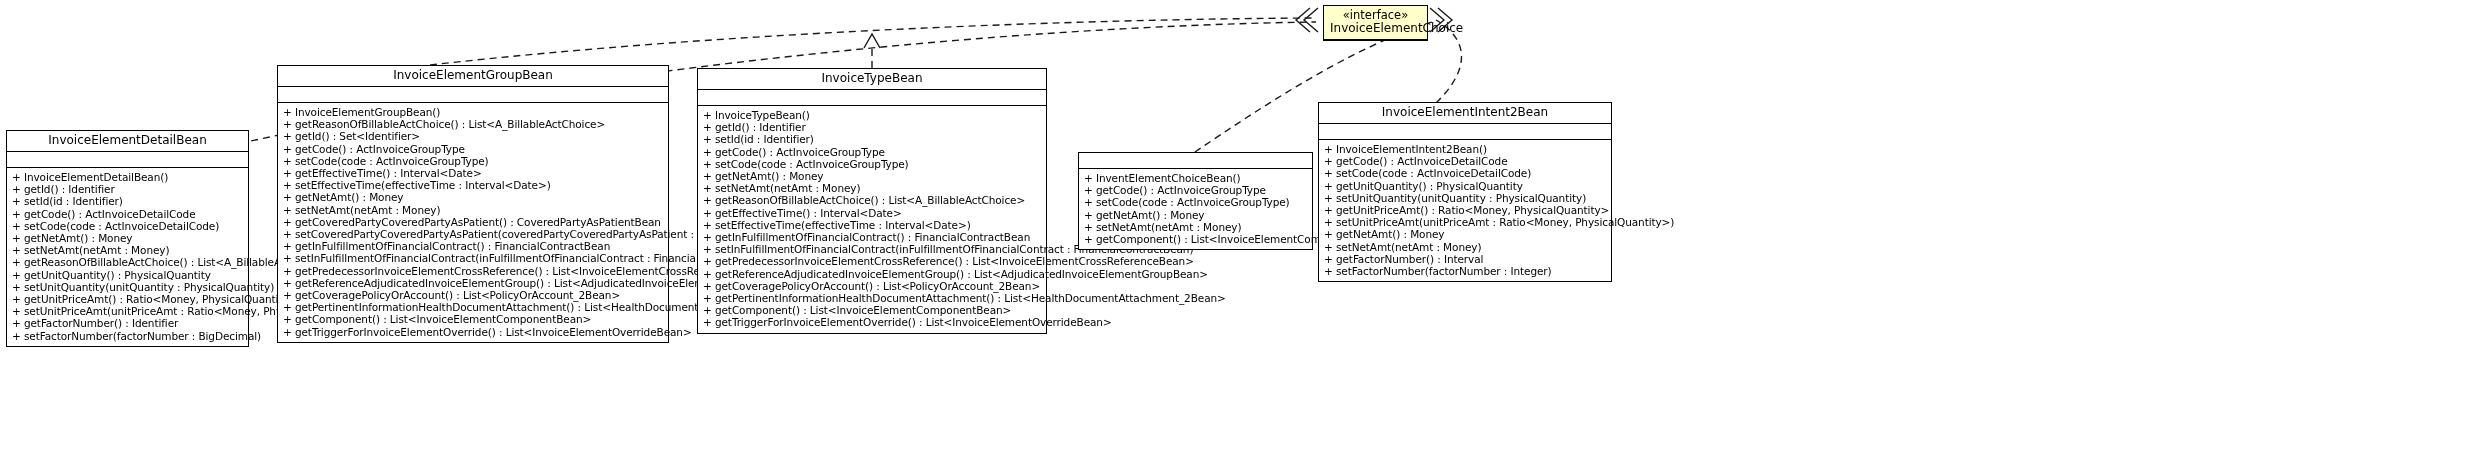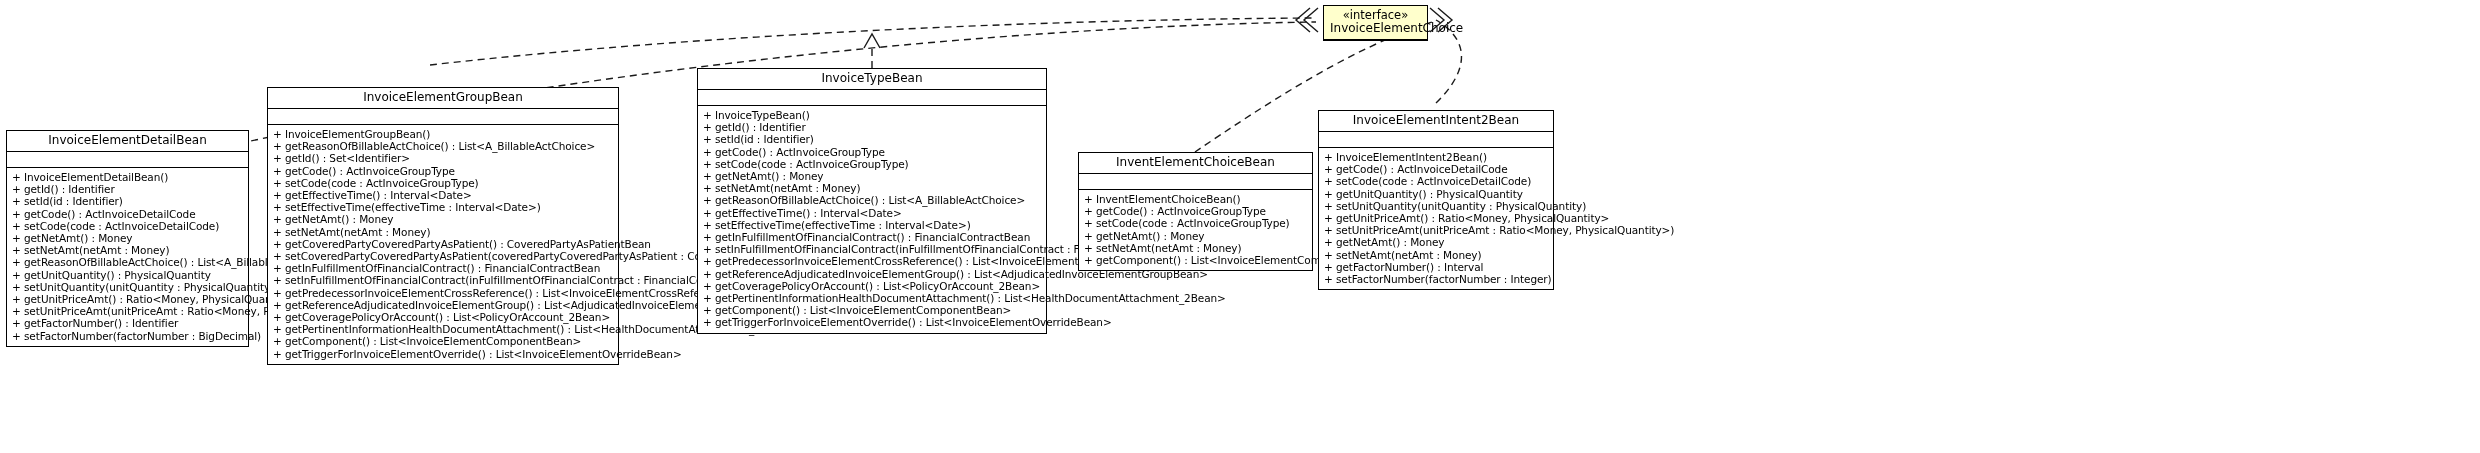--- a/index.html
+++ b/index.html
@@ -70,24 +70,24 @@
   .uml-ops .op {
     font-size: 10.5px;
     line-height: 12.2px;
     white-space: nowrap;
     color: #000000;
     letter-spacing: -0.1px;
   }
 
   
   #box-detail      { left: 6px;    top: 130px;  width: 243px; }
-  #box-group       { left: 267px;  top: 65px;   width: 352px; margin-top: 22px; }
+  #box-group       { left: 277px;  top: 65px;   width: 392px; }
   #box-type        { left: 697px;  top: 68px;   width: 350px; }
   #box-invent      { left: 1078px; top: 152px;  width: 235px; }
-  #box-intent2     { left: 1318px; top: 110px;  width: 236px; }
+  #box-intent2     { left: 1318px; top: 102px;  width: 294px; }
   #box-iface       { left: 1323px; top: 5px;    width: 105px; }
 
   .edges path, .edges line, .edges polyline {
     fill: none;
     stroke: #1a1a1a;
     stroke-width: 1.4px;
   }
   .edges .dash {
     stroke-dasharray: 7 5;
   }
@@ -199,23 +199,20 @@
         <div class="op">+ getPredecessorInvoiceElementCrossReference() : List&lt;InvoiceElementCrossReferenceBean&gt;</div>
         <div class="op">+ getReferenceAdjudicatedInvoiceElementGroup() : List&lt;AdjudicatedInvoiceElementGroupBean&gt;</div>
         <div class="op">+ getCoveragePolicyOrAccount() : List&lt;PolicyOrAccount_2Bean&gt;</div>
         <div class="op">+ getPertinentInformationHealthDocumentAttachment() : List&lt;HealthDocumentAttachment_2Bean&gt;</div>
         <div class="op">+ getComponent() : List&lt;InvoiceElementComponentBean&gt;</div>
         <div class="op">+ getTriggerForInvoiceElementOverride() : List&lt;InvoiceElementOverrideBean&gt;</div>
       </div>
   </div>
 
   <div class="uml-box" id="box-invent">
-    <div class="uml-title">
-      <span class="cname">InventElementChoiceBean</span>
-    </div>
     <div class="uml-attrs"></div>
     <div class="uml-ops">
         <div class="op">+ InventElementChoiceBean()</div>
         <div class="op">+ getCode() : ActInvoiceGroupType</div>
         <div class="op">+ setCode(code : ActInvoiceGroupType)</div>
         <div class="op">+ getNetAmt() : Money</div>
         <div class="op">+ setNetAmt(netAmt : Money)</div>
         <div class="op">+ getComponent() : List&lt;InvoiceElementComponentBean&gt;</div>
       </div>
   </div>

